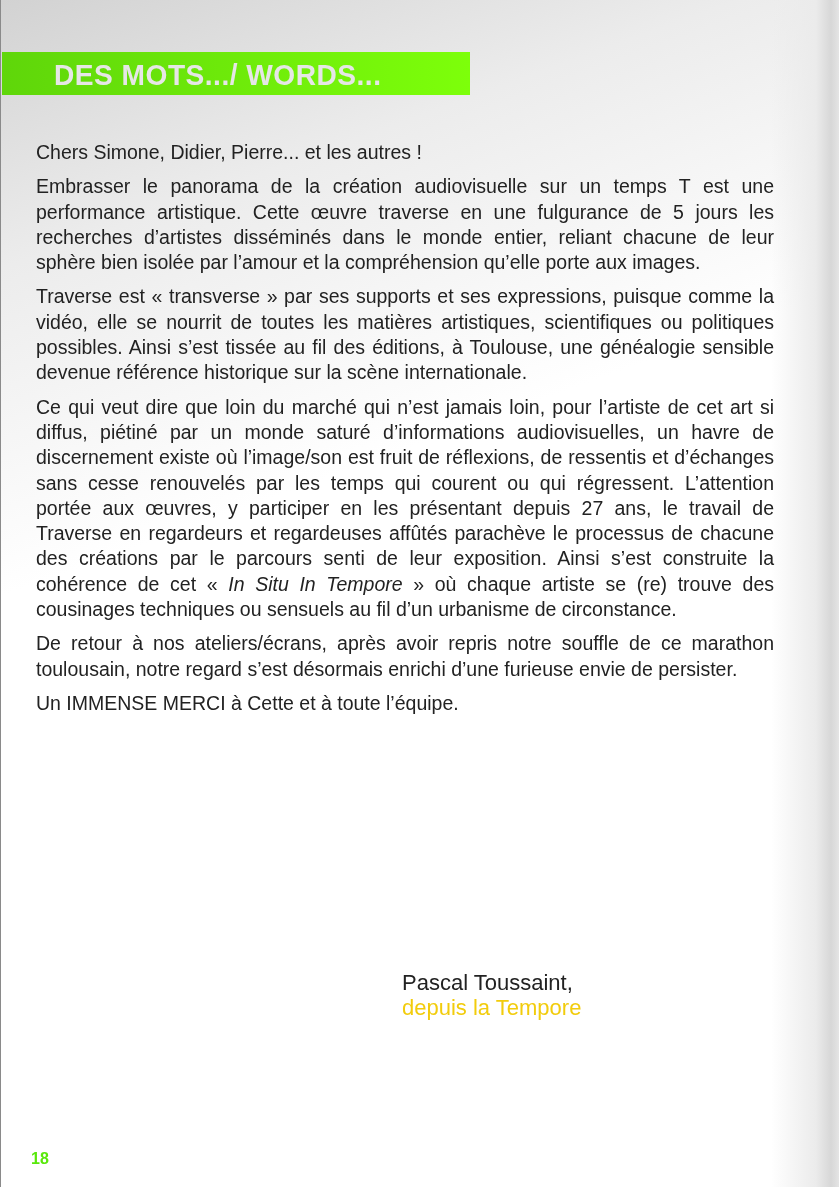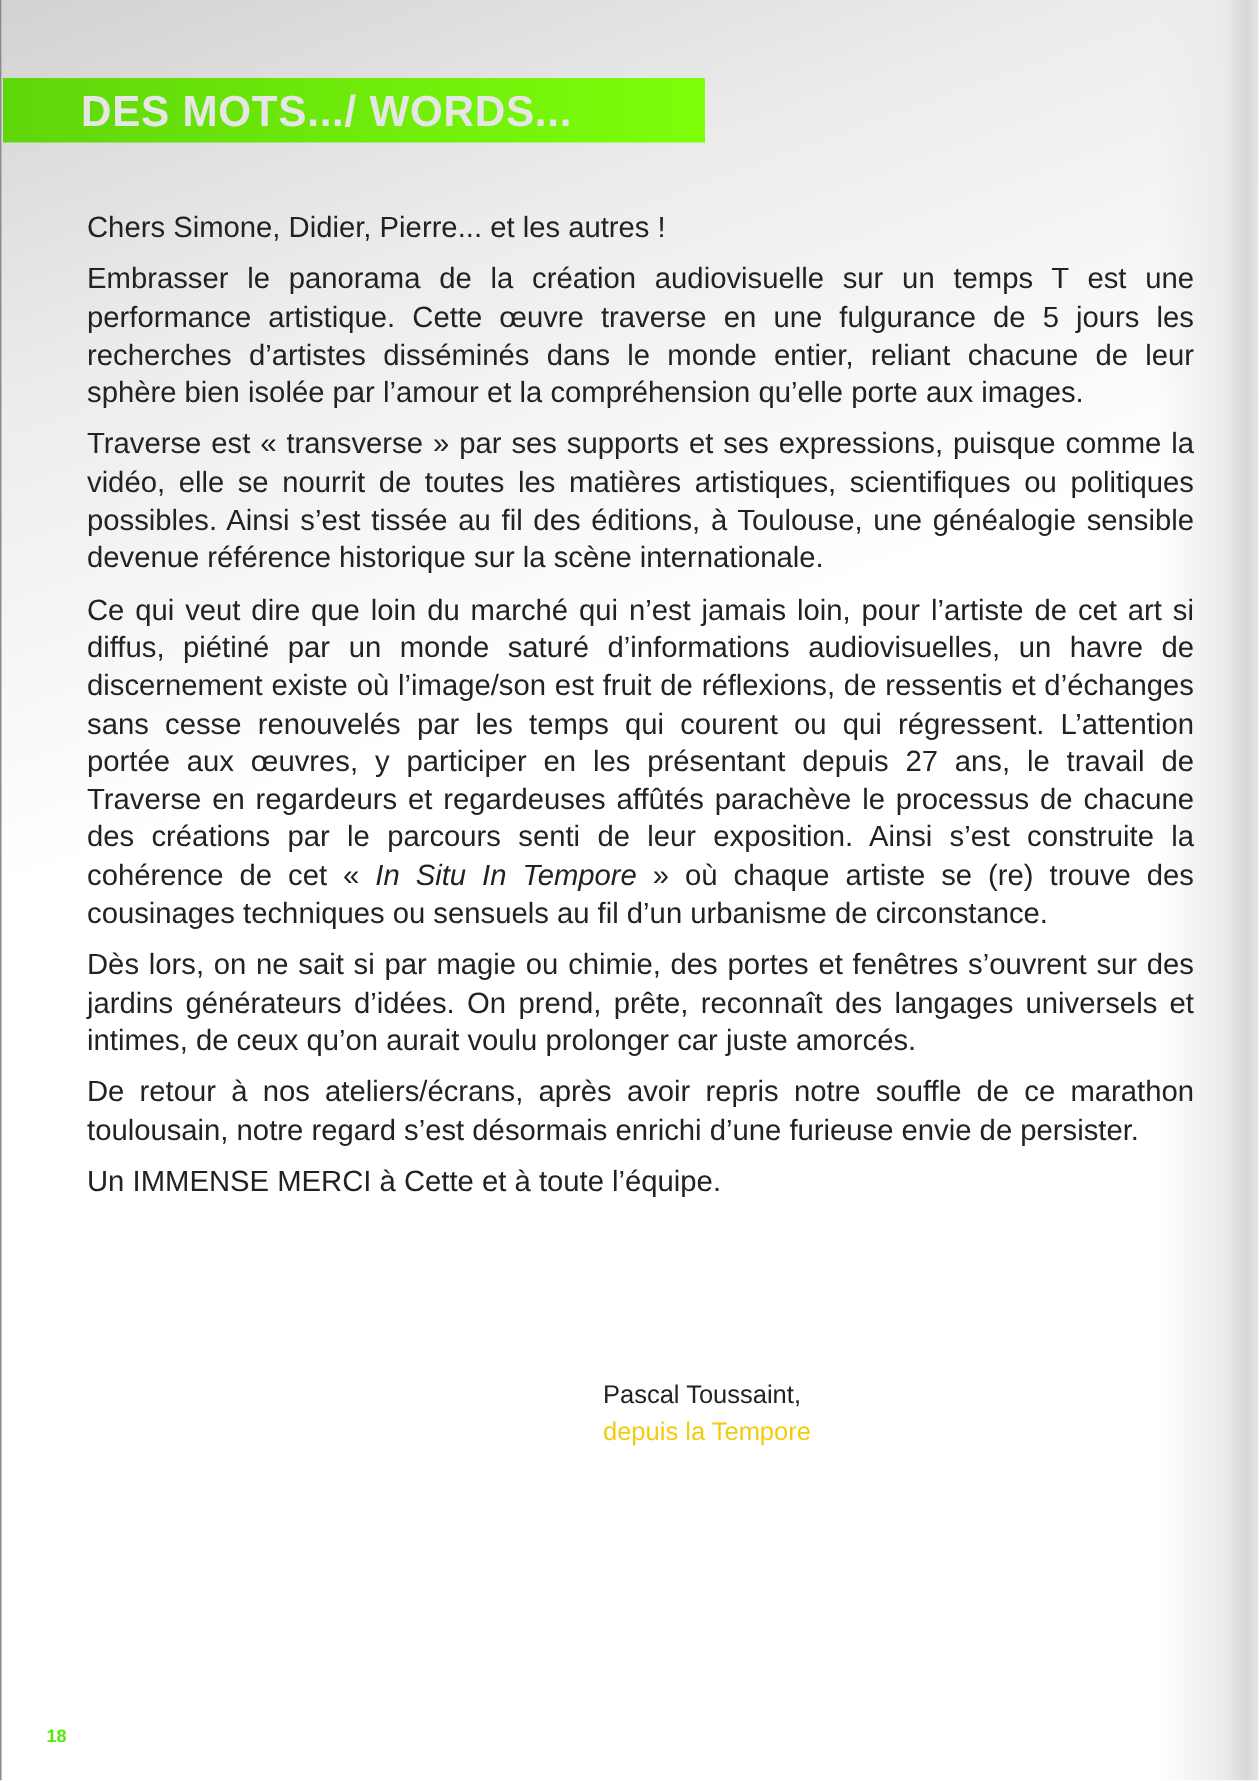--- a/index.html
+++ b/index.html
@@ -21,48 +21,47 @@
       background: linear-gradient(to right, #5fd60a, #7dff0a);
     }
     .banner-title {
       position: absolute; left: 53px; top: 56px; height: 38px;
       font-family: "Liberation Sans", sans-serif; font-weight: 700;
       font-size: 29px; line-height: 38px; color: #e6e6e6;
       letter-spacing: 0.5px;
       transform: scaleX(0.97); transform-origin: left;
     }
     .body {
-      position: absolute; left: 57px; top: 140px; width: 738px;
+      position: absolute; left: 35px; top: 140px; width: 738px;
       color: #222; font-size: 19.5px; line-height: 25.3px;
     }
     .body p { margin: 0 0 9px 0; text-align: justify; }
     .body p.noj { text-align: left; }
     .sign {
-      position: absolute; left: 401px; top: 917px;
-      font-size: 17px; line-height: 25px; color: #222;
+      position: absolute; left: 401px; top: 970px;
+      font-size: 22px; line-height: 25px; color: #222;
     }
     .sign .loc { color: #f2cc0c; }
     .pageno {
       position: absolute; left: 30px; top: 1150px;
-      font-weight: 700; font-size: 12px; color: #59e80b;
+      font-weight: 700; font-size: 16px; color: #59e80b;
     }
   </style>
 </head>
 <body>
 
 <div class="page">
   <div class="banner"></div>
   <div class="banner-title">DES MOTS.../ WORDS...</div>
 
   <div class="body">
     <p class="noj">Chers Simone, Didier, Pierre... et les autres !</p>
     <p>Embrasser le panorama de la création audiovisuelle sur un temps T est une performance artistique. Cette œuvre traverse en une fulgurance de 5 jours les recherches d’artistes disséminés dans le monde entier, reliant chacune de leur sphère bien isolée par l’amour et la compréhension qu’elle porte aux images.</p>
     <p>Traverse est « transverse » par ses supports et ses expressions, puisque comme la vidéo, elle se nourrit de toutes les matières artistiques, scientifiques ou politiques possibles. Ainsi s’est tissée au fil des éditions, à Toulouse, une généalogie sensible devenue référence historique sur la scène internationale.</p>
     <p><span>Ce qui veut dire que loin du marché qui n’est jamais loin, pour l’artiste de cet art si diffus, piétiné par un monde saturé d’informations audiovisuelles, un havre de discernement existe où l’image/son est fruit de réflexions, de ressentis et d’échanges sans cesse renouvelés par les temps qui courent ou qui régressent. L’attention portée aux œuvres, y participer en les présentant depuis 27 ans, le travail de Traverse en regardeurs et regardeuses affûtés parachève le processus de chacune des créations par le parcours senti de leur exposition. Ainsi s’est construite la cohérence de cet « </span><em>In Situ In Tempore</em><span> » où chaque artiste se (re) trouve des cousinages techniques ou sensuels au fil d’un urbanisme de circonstance.</span></p>
-    <p>Dès lors, on ne sait si par magie ou chimie, des portes et fenêtres s’ouvrent sur des jardins générateurs d’idées. On prend, prête, reconnaît des langages universels et intimes, de ceux qu’on aurait voulu prolonger car juste amorcés.</p>
     <p>De retour à nos ateliers/écrans, après avoir repris notre souffle de ce marathon toulousain, notre regard s’est désormais enrichi d’une furieuse envie de persister.</p>
     <p class="noj">Un IMMENSE MERCI à Cette et à toute l’équipe.</p>
   </div>
 
   <div class="sign">
     <div>Pascal Toussaint,</div>
     <div class="loc">depuis la Tempore</div>
   </div>
 
   <div class="pageno">18</div>

